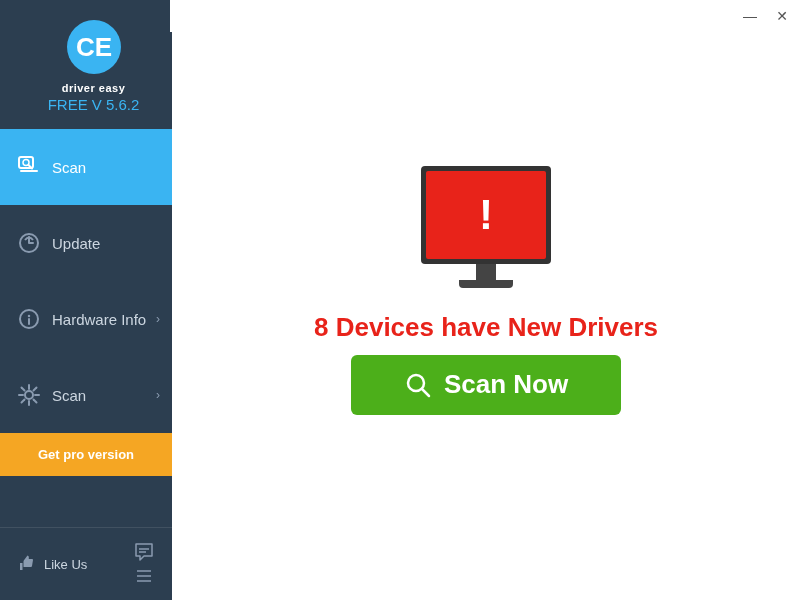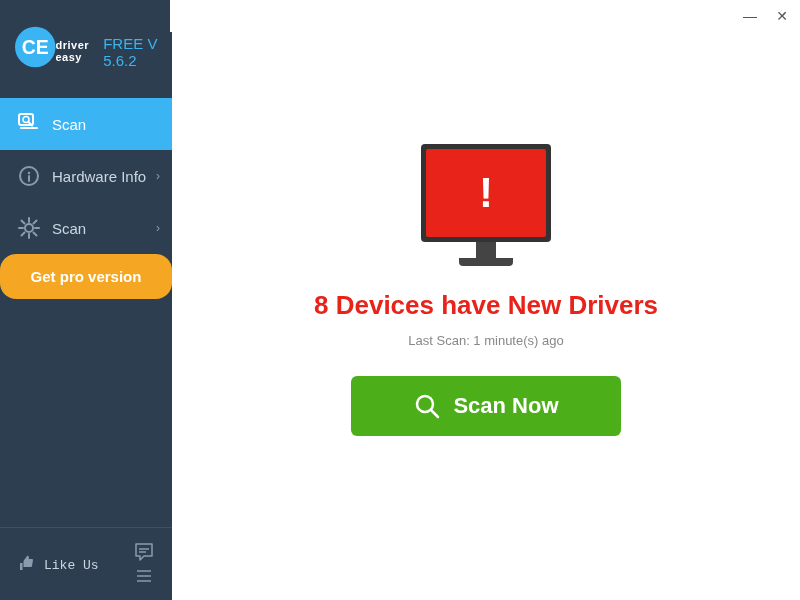--- a/index.html
+++ b/index.html
@@ -49,21 +49,21 @@
       width: 172px;
       height: 600px;
       background: #2c3e50;
       display: flex;
       flex-direction: column;
       z-index: 5;
     }
 
     .sidebar-logo {
       display: flex;
-      flex-direction: row;
+      flex-direction: column;
       align-items: center;
       padding: 20px 0 16px;
       background: #2c3e50;
       margin-left: 15px;
     }
 
     .logo-icon {
       width: 54px;
       height: 54px;
       margin-bottom: 8px;
@@ -85,21 +85,21 @@
     .sidebar-nav {
       flex: 1;
       display: flex;
       flex-direction: column;
     }
 
     .nav-item {
       display: flex;
       align-items: center;
       padding: 0 16px;
-      height: 52px;
+      height: 76px;
       cursor: pointer;
       color: #ccd6e0;
       font-size: 15px;
       position: relative;
       transition: background 0.15s;
     }
 
     .nav-item.active {
       background: #3ab4f2;
       color: #fff;
@@ -118,52 +118,50 @@
     .nav-item .chevron {
       position: absolute;
       right: 12px;
       font-size: 12px;
       color: #8a9bb0;
     }
 
     .get-pro {
       background: #f5a623;
       color: #fff;
-      font-size: 15px;
+      font-size: 13px;
       font-weight: bold;
       text-align: center;
       padding: 14px 0;
       cursor: pointer;
       margin: 0;
-      border-radius: 16px;
     }
 
     .sidebar-footer {
       display: flex;
       align-items: center;
       justify-content: space-between;
       padding: 14px 18px;
       border-top: 1px solid rgba(255,255,255,0.1);
     }
 
     .footer-icons {
       display: flex;
       flex-direction: column;
       align-items: flex-end;
       gap: 4px;
     }
 
     .like-us {
       display: flex;
-      align-items: flex-end;
+      align-items: center;
       color: #ccd6e0;
       font-size: 13px;
       cursor: pointer;
       gap: 8px;
-      font-family: Liberation Mono, monospace;
     }
 
     
     .main-content {
       position: absolute;
       top: 0;
       left: 172px;
       width: 628px;
       height: 600px;
       background: #fff;
@@ -240,21 +238,21 @@
       text-align: center;
     }
 
     .scan-now-btn {
       background: #4caf1a;
       color: #fff;
       border: none;
       border-radius: 6px;
       width: 270px;
       height: 60px;
-      font-size: 22px;
+      font-size: 26px;
       font-weight: bold;
       cursor: pointer;
       display: flex;
       align-items: center;
       justify-content: center;
       gap: 12px;
       transition: background 0.15s;
     }
 
     .scan-btn-icon {
@@ -291,20 +289,30 @@
         <svg width="22" height="22" viewBox="0 0 22 22" fill="none">
           <rect x="1" y="1" width="14" height="11" rx="2" stroke="white" stroke-width="2" fill="none"></rect>
           <circle cx="8" cy="6.5" r="3" stroke="white" stroke-width="1.5" fill="none"></circle>
           <line x1="10.5" y1="9" x2="14" y2="12.5" stroke="white" stroke-width="2" stroke-linecap="round"></line>
           <line x1="3" y1="15" x2="19" y2="15" stroke="white" stroke-width="2" stroke-linecap="round"></line>
         </svg>
       </span>
       <span>Scan</span>
     </div>
 
+    <div class="nav-item">
+      <span class="nav-icon">
+        <svg width="22" height="22" viewBox="0 0 22 22" fill="none">
+          <circle cx="11" cy="11" r="9" stroke="#8a9bb0" stroke-width="2" fill="none"></circle>
+          <path d="M11 5 L11 11 L15 11" stroke="#8a9bb0" stroke-width="2" stroke-linecap="round" stroke-linejoin="round" fill="none"></path>
+          <path d="M7 8 Q11 3 15 8" stroke="#8a9bb0" stroke-width="2" fill="none"></path>
+        </svg>
+      </span>
+      <span>Update</span>
+    </div>
 
     <div class="nav-item">
       <span class="nav-icon">
         <svg width="22" height="22" viewBox="0 0 22 22" fill="none">
           <circle cx="11" cy="11" r="9" stroke="#8a9bb0" stroke-width="2" fill="none"></circle>
           <line x1="11" y1="8" x2="11" y2="8" stroke="#8a9bb0" stroke-width="2.5" stroke-linecap="round"></line>
           <line x1="11" y1="11" x2="11" y2="16" stroke="#8a9bb0" stroke-width="2" stroke-linecap="round"></line>
         </svg>
       </span>
       <span>Hardware Info</span>
@@ -368,21 +376,20 @@
         <div class="monitor-screen-inner">
           <span class="monitor-exclaim">!</span>
         </div>
       </div>
       <div class="monitor-stand-neck"></div>
       <div class="monitor-stand-base"></div>
     </div>
   </div>
 
   <h2 class="main-heading">8 Devices have New Drivers</h2>
-  <p class="last-scan">Last Scan: 1 minute(s) ago</p>
 
   <button class="scan-now-btn">
     <span class="scan-btn-icon">
       <svg width="28" height="28" viewBox="0 0 28 28" fill="none">
         <circle cx="12" cy="12" r="8" stroke="white" stroke-width="2.5" fill="none"></circle>
         <line x1="18" y1="18" x2="25" y2="25" stroke="white" stroke-width="2.5" stroke-linecap="round"></line>
       </svg>
     </span>
     <span>Scan Now</span>
   </button>

